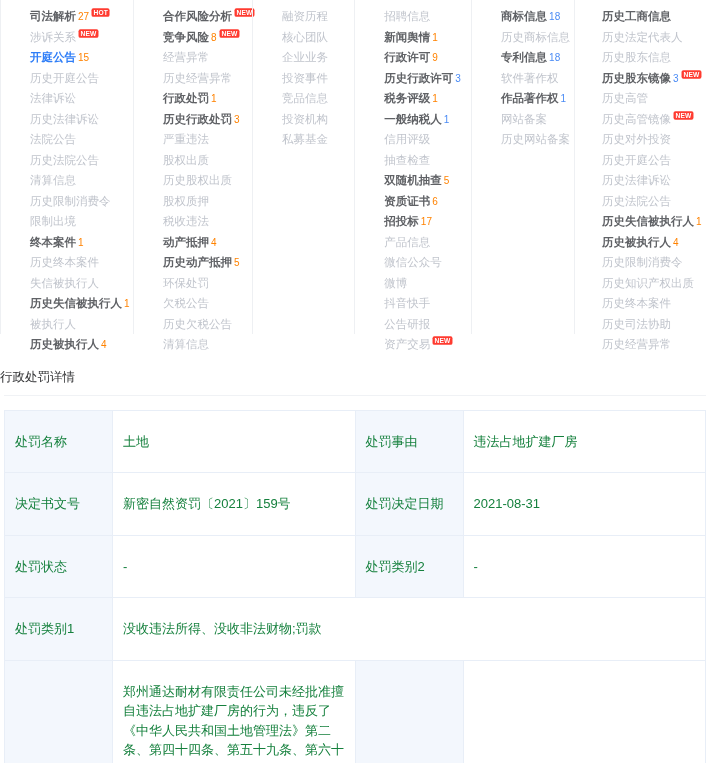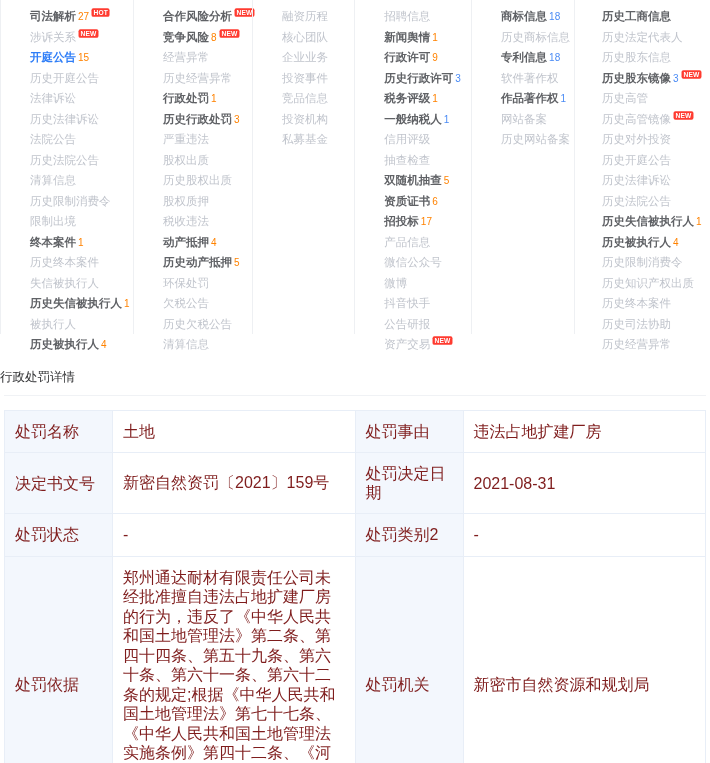--- a/index.html
+++ b/index.html
@@ -97,23 +97,23 @@
   table.detail {
     width: 702px;
     border-collapse: collapse;
     table-layout: fixed;
     border-top: 1px solid #e8eef7;
     border-left: 1px solid #e8eef7;
   }
   table.detail td {
     border-right: 1px solid #e8eef7;
     border-bottom: 1px solid #e8eef7;
-    font-size: 16px;
-    color: #7f1d1d;
-    padding: 11px 10px;
+    font-size: 13px;
+    color: #15803d;
+    padding: 21px 10px;
     vertical-align: middle;
     line-height: 19px;
   }
   td.lbl {
     width: 108px;
     background: #f3f7fd;
     color: #4e5969;
   }
   td.val { background: #ffffff; }
   td.val.wrap { line-height: 19.5px; }
@@ -236,20 +236,24 @@
           <td class="lbl">处罚决定日期</td>
           <td class="val">2021-08-31</td>
         </tr>
         <tr>
           <td class="lbl">处罚状态</td>
           <td class="val wrap">-</td>
           <td class="lbl">处罚类别2</td>
           <td class="val">-</td>
         </tr>
         <tr>
+          <td class="lbl">处罚类别1</td>
+          <td class="val wrap" colspan="3">没收违法所得、没收非法财物;罚款</td>
+        </tr>
+        <tr>
           <td class="lbl">处罚依据</td>
           <td class="val wrap">郑州通达耐材有限责任公司未经批准擅自违法占地扩建厂房的行为，违反了《中华人民共和国土地管理法》第二条、第四十四条、第五十九条、第六十条、第六十一条、第六十二条的规定;根据《中华人民共和国土地管理法》第七十七条、《中华人民共和国土地管理法实施条例》第四十二条、《河南省实施&lt;土地管理法&gt;办法》第六十六条的规定。</td>
           <td class="lbl">处罚机关</td>
           <td class="val">新密市自然资源和规划局</td>
         </tr>
         <tr>
           <td class="lbl">处罚结果</td>
           <td class="val wrap">1、限十五日内自行拆除在非法占用的815.19平方米土地上新建的建筑物及其他设施，恢复土地原状。 2、没收在非法占用的152.14平方米土地上新建的建筑物及其他设施。 3、对非法占用的16559.37平方米其他土地处以每平方米6元罚款，对非法占用的815.19平方米基本农田处以每</td>
           <td class="lbl">处罚金额</td>
           <td class="val">12.4万元</td>

